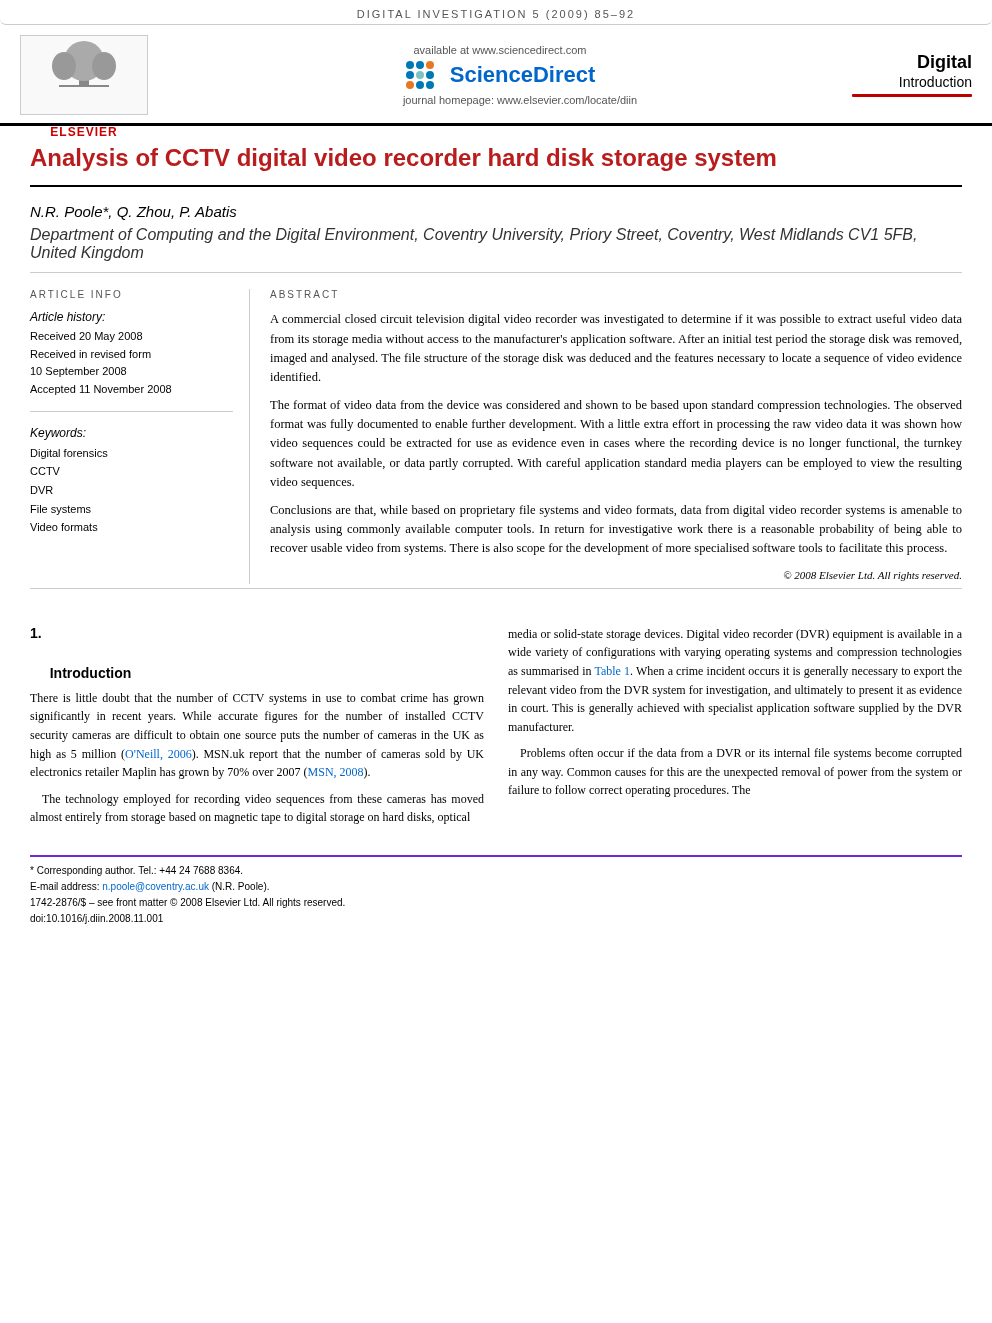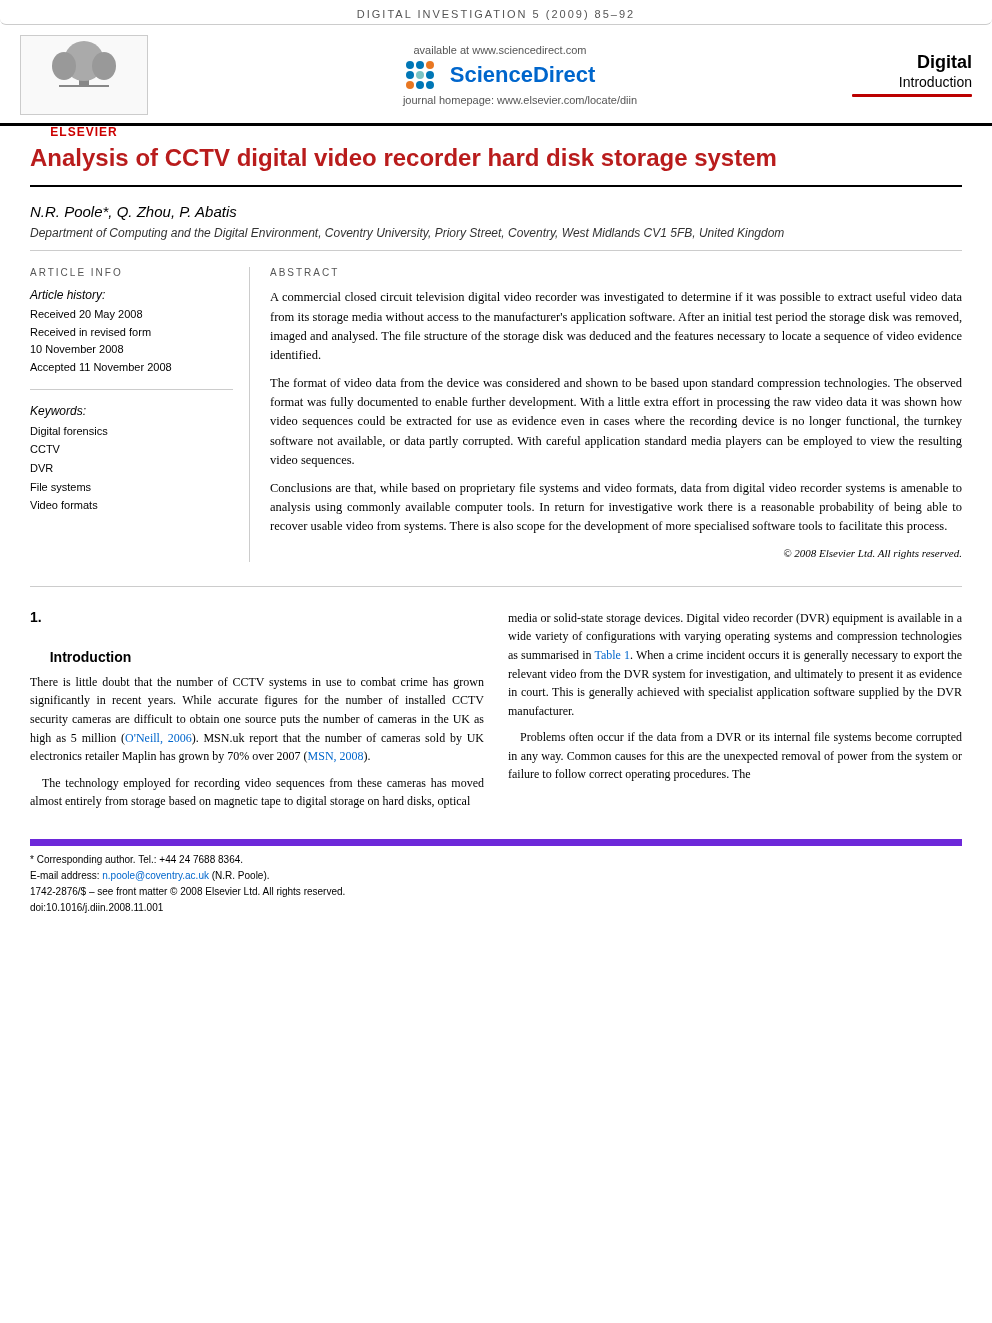--- a/index.html
+++ b/index.html
@@ -124,35 +124,35 @@
     
     .authors {
       font-family: Arial, sans-serif;
       font-size: 15px;
       font-style: italic;
       margin-bottom: 6px;
     }
 
     .affiliation {
       font-family: Arial, sans-serif;
-      font-size: 12px;
+      font-size: 16px;
       font-style: italic;
       color: #333;
       margin-bottom: 16px;
       border-bottom: 1px solid #ccc;
       padding-bottom: 10px;
     }
 
     
     .two-col {
       display: flex;
       gap: 20px;
-      margin-bottom: 12px;
+      margin-bottom: 26px;
       border-bottom: 1px solid #ccc;
-      padding-bottom: 24px;
+      padding-bottom: 4px;
     }
 
     .left-col {
       width: 220px;
       flex-shrink: 0;
       border-right: 1px solid #ccc;
       padding-right: 16px;
     }
 
     .right-col {
@@ -260,21 +260,21 @@
       margin-bottom: 8px;
     }
 
     .body-text a, .link-text {
       color: #0066cc;
       text-decoration: none;
     }
 
     
     .footnote-section {
-      border-top: 7px solid #6d28d9;
+      border-top: 2px solid #6d28d9;
       margin-top: 20px;
       padding-top: 6px;
     }
 
     .footnote-text {
       font-family: Arial, sans-serif;
       font-size: 10px;
       line-height: 1.6;
       color: #000;
     }
@@ -358,21 +358,21 @@
 
   <div class="two-col">
 
     <div class="left-col">
       <div class="section-label">ARTICLE INFO</div>
 
       <div class="article-history">
         <div class="history-label">Article history:</div>
         <div class="history-item">Received 20 May 2008</div>
         <div class="history-item">Received in revised form</div>
-        <div class="history-item">10 November 2008</div>
+        <div class="history-item">10 September 2008</div>
         <div class="history-item">Accepted 11 November 2008</div>
       </div>
 
       <div class="keywords-section">
         <div class="keywords-label">Keywords:</div>
         <div class="keyword-item">Digital forensics</div>
         <div class="keyword-item">CCTV</div>
         <div class="keyword-item">DVR</div>
         <div class="keyword-item">File systems</div>
         <div class="keyword-item">Video formats</div>

